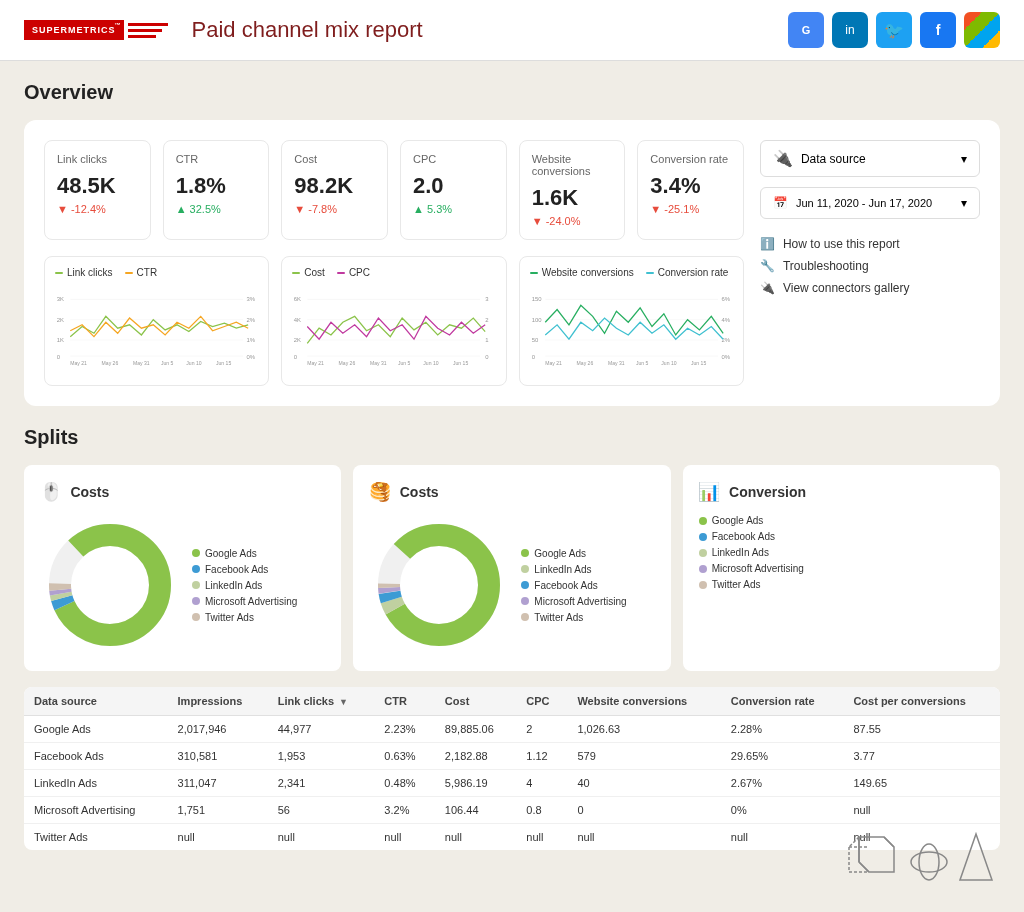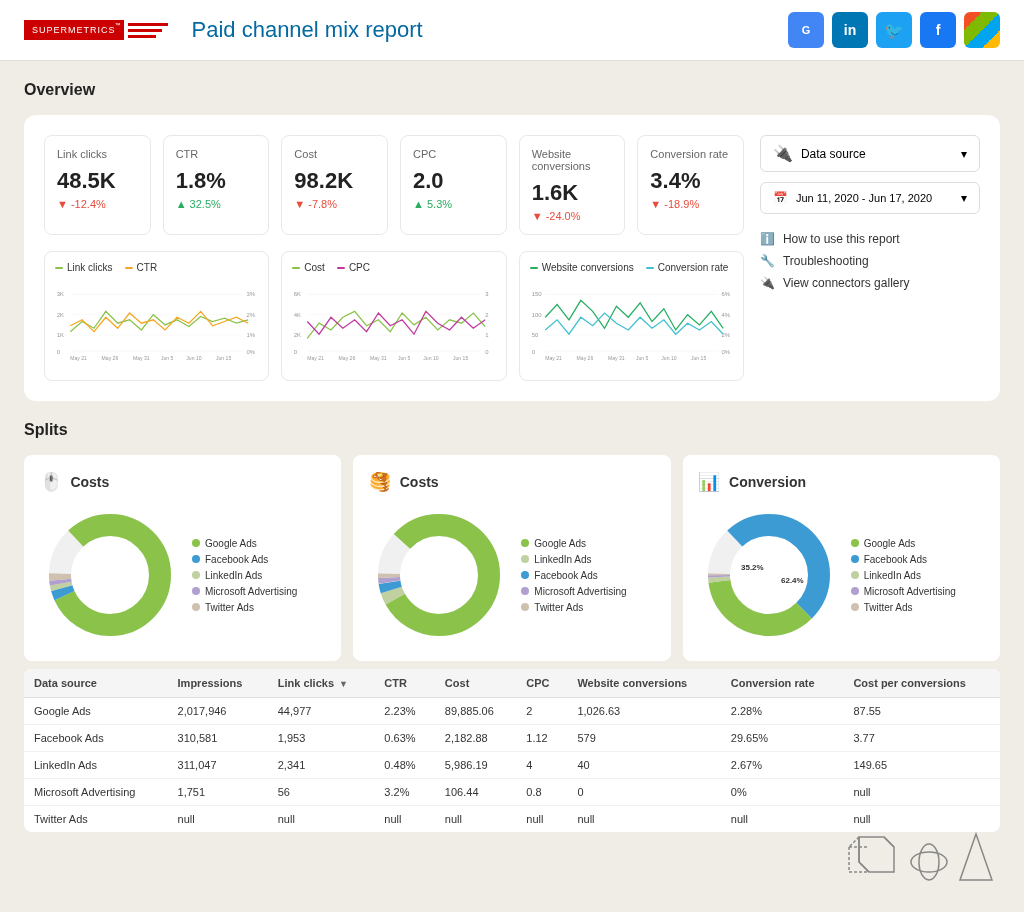--- a/index.html
+++ b/index.html
@@ -22,21 +22,21 @@
       position: relative;
     }
     .logo-area {
       display: flex;
       align-items: center;
       margin-right: 24px;
     }
     .header-title {
       font-size: 22px;
       font-weight: 400;
-      color: #0369a1;
+      color: #7f1d1d;
       flex: 1;
     }
     .header-icons {
       display: flex;
       gap: 8px;
     }
     .header-icon {
       width: 36px;
       height: 36px;
       border-radius: 6px;
@@ -52,21 +52,21 @@
     .icon-tw { background: #1da1f2; }
     .icon-fb { background: #1877f2; }
 
     
     .main {
       padding: 20px 24px;
     }
 
     
     .section-title {
-      font-size: 16px;
+      font-size: 20px;
       font-weight: 600;
       margin-bottom: 16px;
       color: #222;
     }
 
     
     .overview-section {
       background: white;
       border-radius: 12px;
       padding: 20px;
@@ -184,21 +184,21 @@
       display: flex;
       align-items: center;
       gap: 8px;
       font-size: 12px;
       color: #333;
       cursor: pointer;
     }
 
     
     .splits-section {
-      margin-bottom: 8px;
+      margin-bottom: 16px;
     }
     .splits-row {
       display: flex;
       gap: 12px;
     }
     .split-card {
       flex: 1;
       background: white;
       border-radius: 8px;
       padding: 16px;
@@ -281,35 +281,35 @@
     .overview-wrapper {
       position: relative;
     }
   </style>
 </head>
 <body>
 
 <div class="header">
   <div class="logo-area">
     <div style="display:flex; align-items:center; gap:4px;">
-      <div style="background:#c00; color:white; font-size:9px; font-weight:400; padding:5px 8px; letter-spacing:1px; position:relative;">
+      <div style="background:#c00; color:white; font-size:9px; font-weight:700; padding:5px 8px; letter-spacing:1px; position:relative;">
         <span>SUPERMETRICS</span>
         <span style="font-size:6px; position:absolute; top:2px; right:2px;">™</span>
       </div>
       <div style="display:flex; flex-direction:column; gap:3px;">
         <div style="width:40px; height:3px; background:#c00;"></div>
         <div style="width:34px; height:3px; background:#c00;"></div>
         <div style="width:28px; height:3px; background:#c00;"></div>
       </div>
     </div>
   </div>
   <h1 class="header-title">Paid channel mix report</h1>
   <div class="header-icons">
     <div class="header-icon icon-ga" title="Google Ads" style="font-size:11px; font-weight:bold;">G</div>
-    <div class="header-icon icon-li" title="LinkedIn" style="font-size:14px; font-weight:bold;">in</div>
+    <div class="header-icon icon-li" title="LinkedIn" style="font-size:12px; font-weight:normal;border-radius:7px;">in</div>
     <div class="header-icon icon-tw" title="Twitter" style="font-size:16px;">🐦</div>
     <div class="header-icon icon-fb" title="Facebook" style="font-size:14px; font-weight:bold;">f</div>
     <div class="header-icon" style="background: linear-gradient(135deg, #f25022 25%, #7fba00 25% 50%, #00a4ef 50% 75%, #ffb900 75%);" title="Microsoft"></div>
   </div>
 </div>
 
 <div class="main">
 
   <div class="overview-wrapper">
     <h2 class="section-title">Overview</h2>
@@ -345,21 +345,21 @@
 
           <div class="kpi-card">
             <div class="kpi-label">Website conversions</div>
             <div class="kpi-value">1.6K</div>
             <div class="kpi-change negative">▼ -24.0%</div>
           </div>
 
           <div class="kpi-card">
             <div class="kpi-label">Conversion rate</div>
             <div class="kpi-value">3.4%</div>
-            <div class="kpi-change negative">▼ -18.9%</div>
+            <div class="kpi-change negative">▼ -25.1%</div>
           </div>
         </div>
 
         <div class="charts-row">
 
           <div class="chart-card">
             <div class="chart-legend">
               <div class="legend-item">
                 <div class="legend-dot" style="background:#8bc34a;"></div>
                 <span>Link clicks</span>
@@ -598,38 +598,20 @@
           </div>
         </div>
       </div>
 
       <div class="split-card">
         <div class="split-card-title">
           <span style="font-size:18px;">📊</span>
           <span>Conversion</span>
         </div>
         <div class="donut-area">
-          <div class="donut-wrapper">
-            <svg width="140" height="140" viewBox="0 0 140 140">
-              <circle cx="70" cy="70" r="50" fill="none" stroke="#f0f0f0" stroke-width="22"></circle>
-
-              <circle cx="70" cy="70" r="50" fill="none" stroke="#3d9bd4" stroke-width="22" stroke-dasharray="196 158" stroke-dashoffset="78" transform="rotate(-90 70 70)"></circle>
-
-              <circle cx="70" cy="70" r="50" fill="none" stroke="#8bc34a" stroke-width="22" stroke-dasharray="110.8 244" stroke-dashoffset="-118" transform="rotate(-90 70 70)"></circle>
-
-              <circle cx="70" cy="70" r="50" fill="none" stroke="#c0d0a0" stroke-width="22" stroke-dasharray="4.4 350" stroke-dashoffset="-228.8" transform="rotate(-90 70 70)"></circle>
-
-              <circle cx="70" cy="70" r="50" fill="none" stroke="#b0a0d0" stroke-width="22" stroke-dasharray="1.9 352" stroke-dashoffset="-233.2" transform="rotate(-90 70 70)"></circle>
-
-              <circle cx="70" cy="70" r="50" fill="none" stroke="#d0c0b0" stroke-width="22" stroke-dasharray="1.3 353" stroke-dashoffset="-235.1" transform="rotate(-90 70 70)"></circle>
-
-              <text x="42" y="65" font-size="8" font-weight="600" fill="#333">35.2%</text>
-              <text x="82" y="78" font-size="8" font-weight="600" fill="#333">62.4%</text>
-            </svg>
-          </div>
           <div class="donut-legend">
             <div class="donut-legend-item">
               <div class="donut-legend-dot" style="background:#8bc34a;"></div>
               <span>Google Ads</span>
             </div>
             <div class="donut-legend-item">
               <div class="donut-legend-dot" style="background:#3d9bd4;"></div>
               <span>Facebook Ads</span>
             </div>
             <div class="donut-legend-item">

